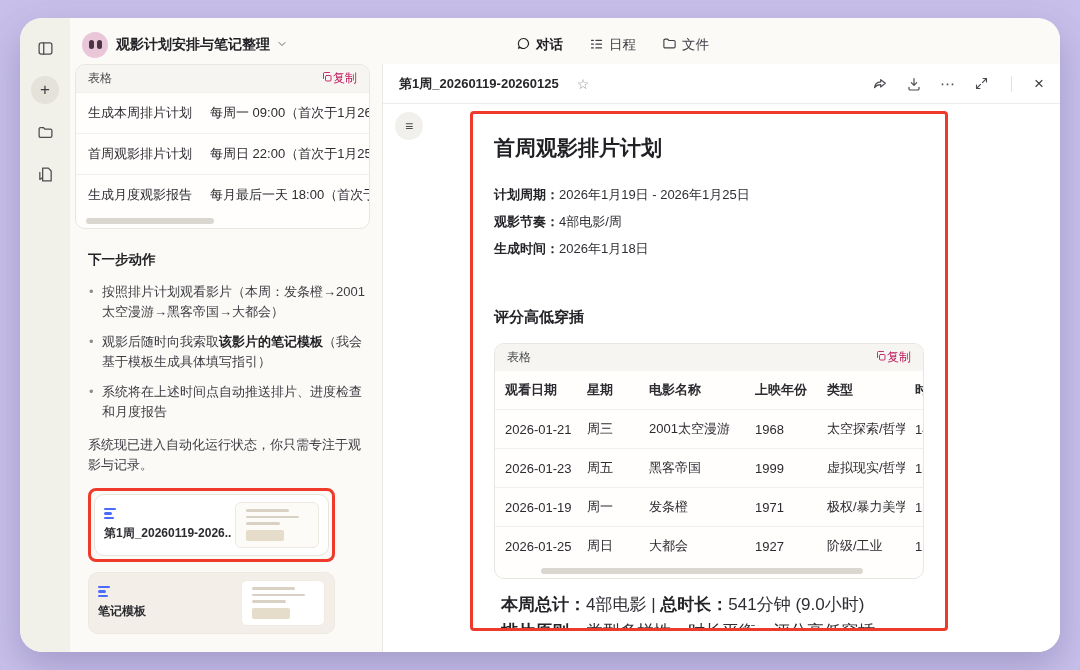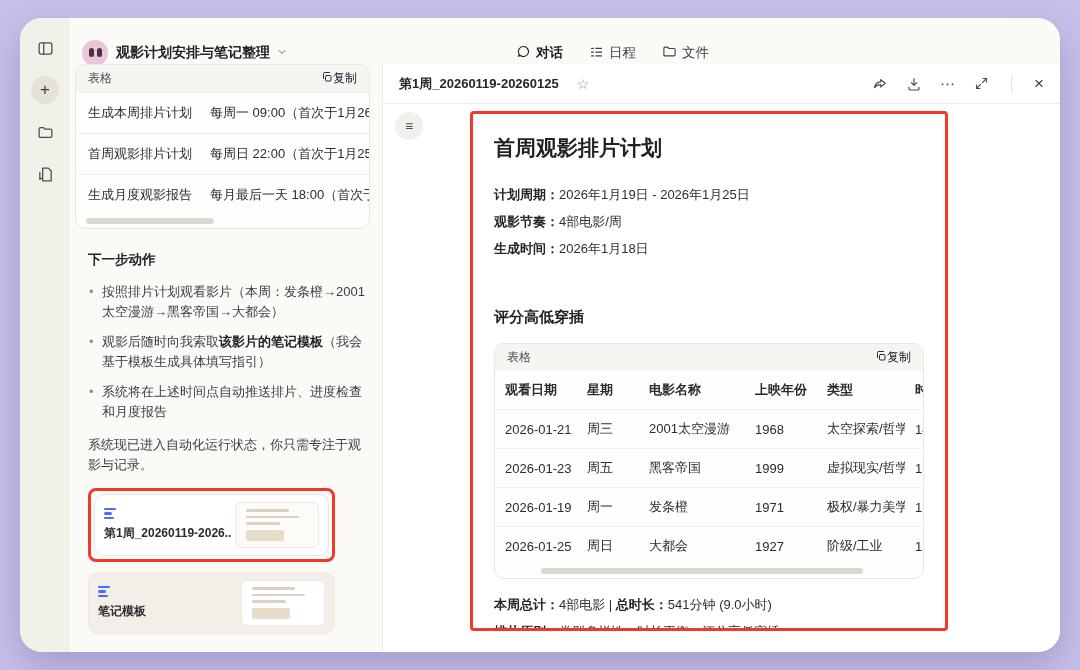--- a/index.html
+++ b/index.html
@@ -11,39 +11,39 @@
 
   
   .rail { position:absolute; left:0; top:0; bottom:0; width:50px; background:#f1f0e9;
           display:flex; flex-direction:column; align-items:center; padding-top:16px; gap:14px; }
   .rail .icon-btn { width:28px; height:28px; display:flex; align-items:center; justify-content:center;
           color:#4d4d52; border-radius:50%; cursor:pointer; }
   .rail .plus { background:#e4e2d9; font-size:17px; color:#3c3c40; }
   svg.ic { stroke:currentColor; fill:none; stroke-width:1.8; stroke-linecap:round; stroke-linejoin:round; }
 
   
-  .header { position:absolute; left:50px; right:0; top:12px; height:46px; background:#fbfaf7;
+  .header { position:absolute; left:50px; right:0; top:4px; height:46px; background:#fbfaf7;
             border-bottom:1px solid #efeee9; display:flex; align-items:center; padding-left:12px; }
   .logo { width:26px; height:26px; border-radius:50%; background:#eac6d9; display:flex;
           align-items:center; justify-content:center; gap:3px; flex:0 0 auto; }
   .logo i { display:block; width:5px; height:9px; border-radius:2.5px; background:#4a3544; }
   .app-title { font-size:14px; font-weight:700; color:#232327; margin-left:8px; white-space:nowrap; }
   .chev { margin-left:6px; color:#5a5a60; }
   .tabs { position:absolute; left:446px; top:0; height:100%; display:flex; gap:26px; align-items:stretch; }
   .tab { display:flex; align-items:center; gap:5px; font-size:13.5px; color:#3f3f46; position:relative; cursor:pointer; }
   .tab.active { font-weight:700; color:#1e1e22; }
   .tab.active::after { content:""; position:absolute; left:0; right:0; bottom:0; height:2.5px; background:#26262a; border-radius:2px; }
 
   
   .chat { position:absolute; left:50px; top:46px; width:313px; bottom:0; background:#fbfaf7;
           border-right:1px solid #e9e8e2; overflow:hidden; }
   .card { background:#fffefc; border:1px solid #e8e6e1; border-radius:10px; overflow:hidden; }
   .card-head { display:flex; justify-content:space-between; align-items:center; padding:5px 12px;
                background:#f6f5f1; font-size:12px; color:#4a4a50; }
-  .copy-btn { display:flex; align-items:center; color:#0f172a; cursor:pointer; font-size:12px; }
+  .copy-btn { display:flex; align-items:center; color:#be185d; cursor:pointer; font-size:12px; }
   table.grid { width:100%; border-collapse:collapse; font-size:13px; color:#2b2b30; white-space:nowrap; table-layout:fixed; }
   table.grid th { text-align:left; font-weight:700; padding:9px 12px; overflow:hidden; }
   table.grid td { padding:11px 12px; border-top:1px solid #f0efeb; overflow:hidden; }
   .card-foot { position:relative; height:13px; }
   .scroll-pill { position:absolute; height:6px; border-radius:3px; background:#d9d7d0; bottom:4px; }
 
   .chat-card { margin:0 12px 0 5px; }
   .chat-card col.c1 { width:122px; }
   .chat-card .scroll-pill { left:10px; width:128px; }
 
@@ -89,21 +89,21 @@
              border-radius:4px; background:#fff; padding:14px 21px; overflow:hidden; }
   .red-box h1 { font-size:21px; font-weight:700; color:#1f1f24; margin:6px 0 19px; }
   .meta-line { font-size:13px; line-height:27px; color:#2e2e34; }
   .meta-line b { font-weight:700; color:#232328; }
   .red-box h2 { font-size:15px; font-weight:700; color:#232328; margin:46px 0 16px; }
   .doc-card col.d1{width:82px;} .doc-card col.d2{width:62px;} .doc-card col.d3{width:106px;}
   .doc-card col.d4{width:72px;} .doc-card col.d5{width:88px;} .doc-card col.d6{width:26px;}
   .doc-card table.grid th, .doc-card table.grid td { padding:10px 10px; }
   .doc-card .scroll-pill { left:46px; width:322px; }
   .totals { margin-top:12px; }
-  .totals p { font-size:13px; line-height:27px; color:#2e2e34; }
+  .totals p { font-size:17px; line-height:27px; color:#2e2e34;margin-left:7px; }
   .totals b { font-weight:700; color:#232328; }
 </style>
 </head>
 <body>
 
 <div class="stage">
   <div class="window">
 
     <div class="rail">
       <div class="icon-btn">

